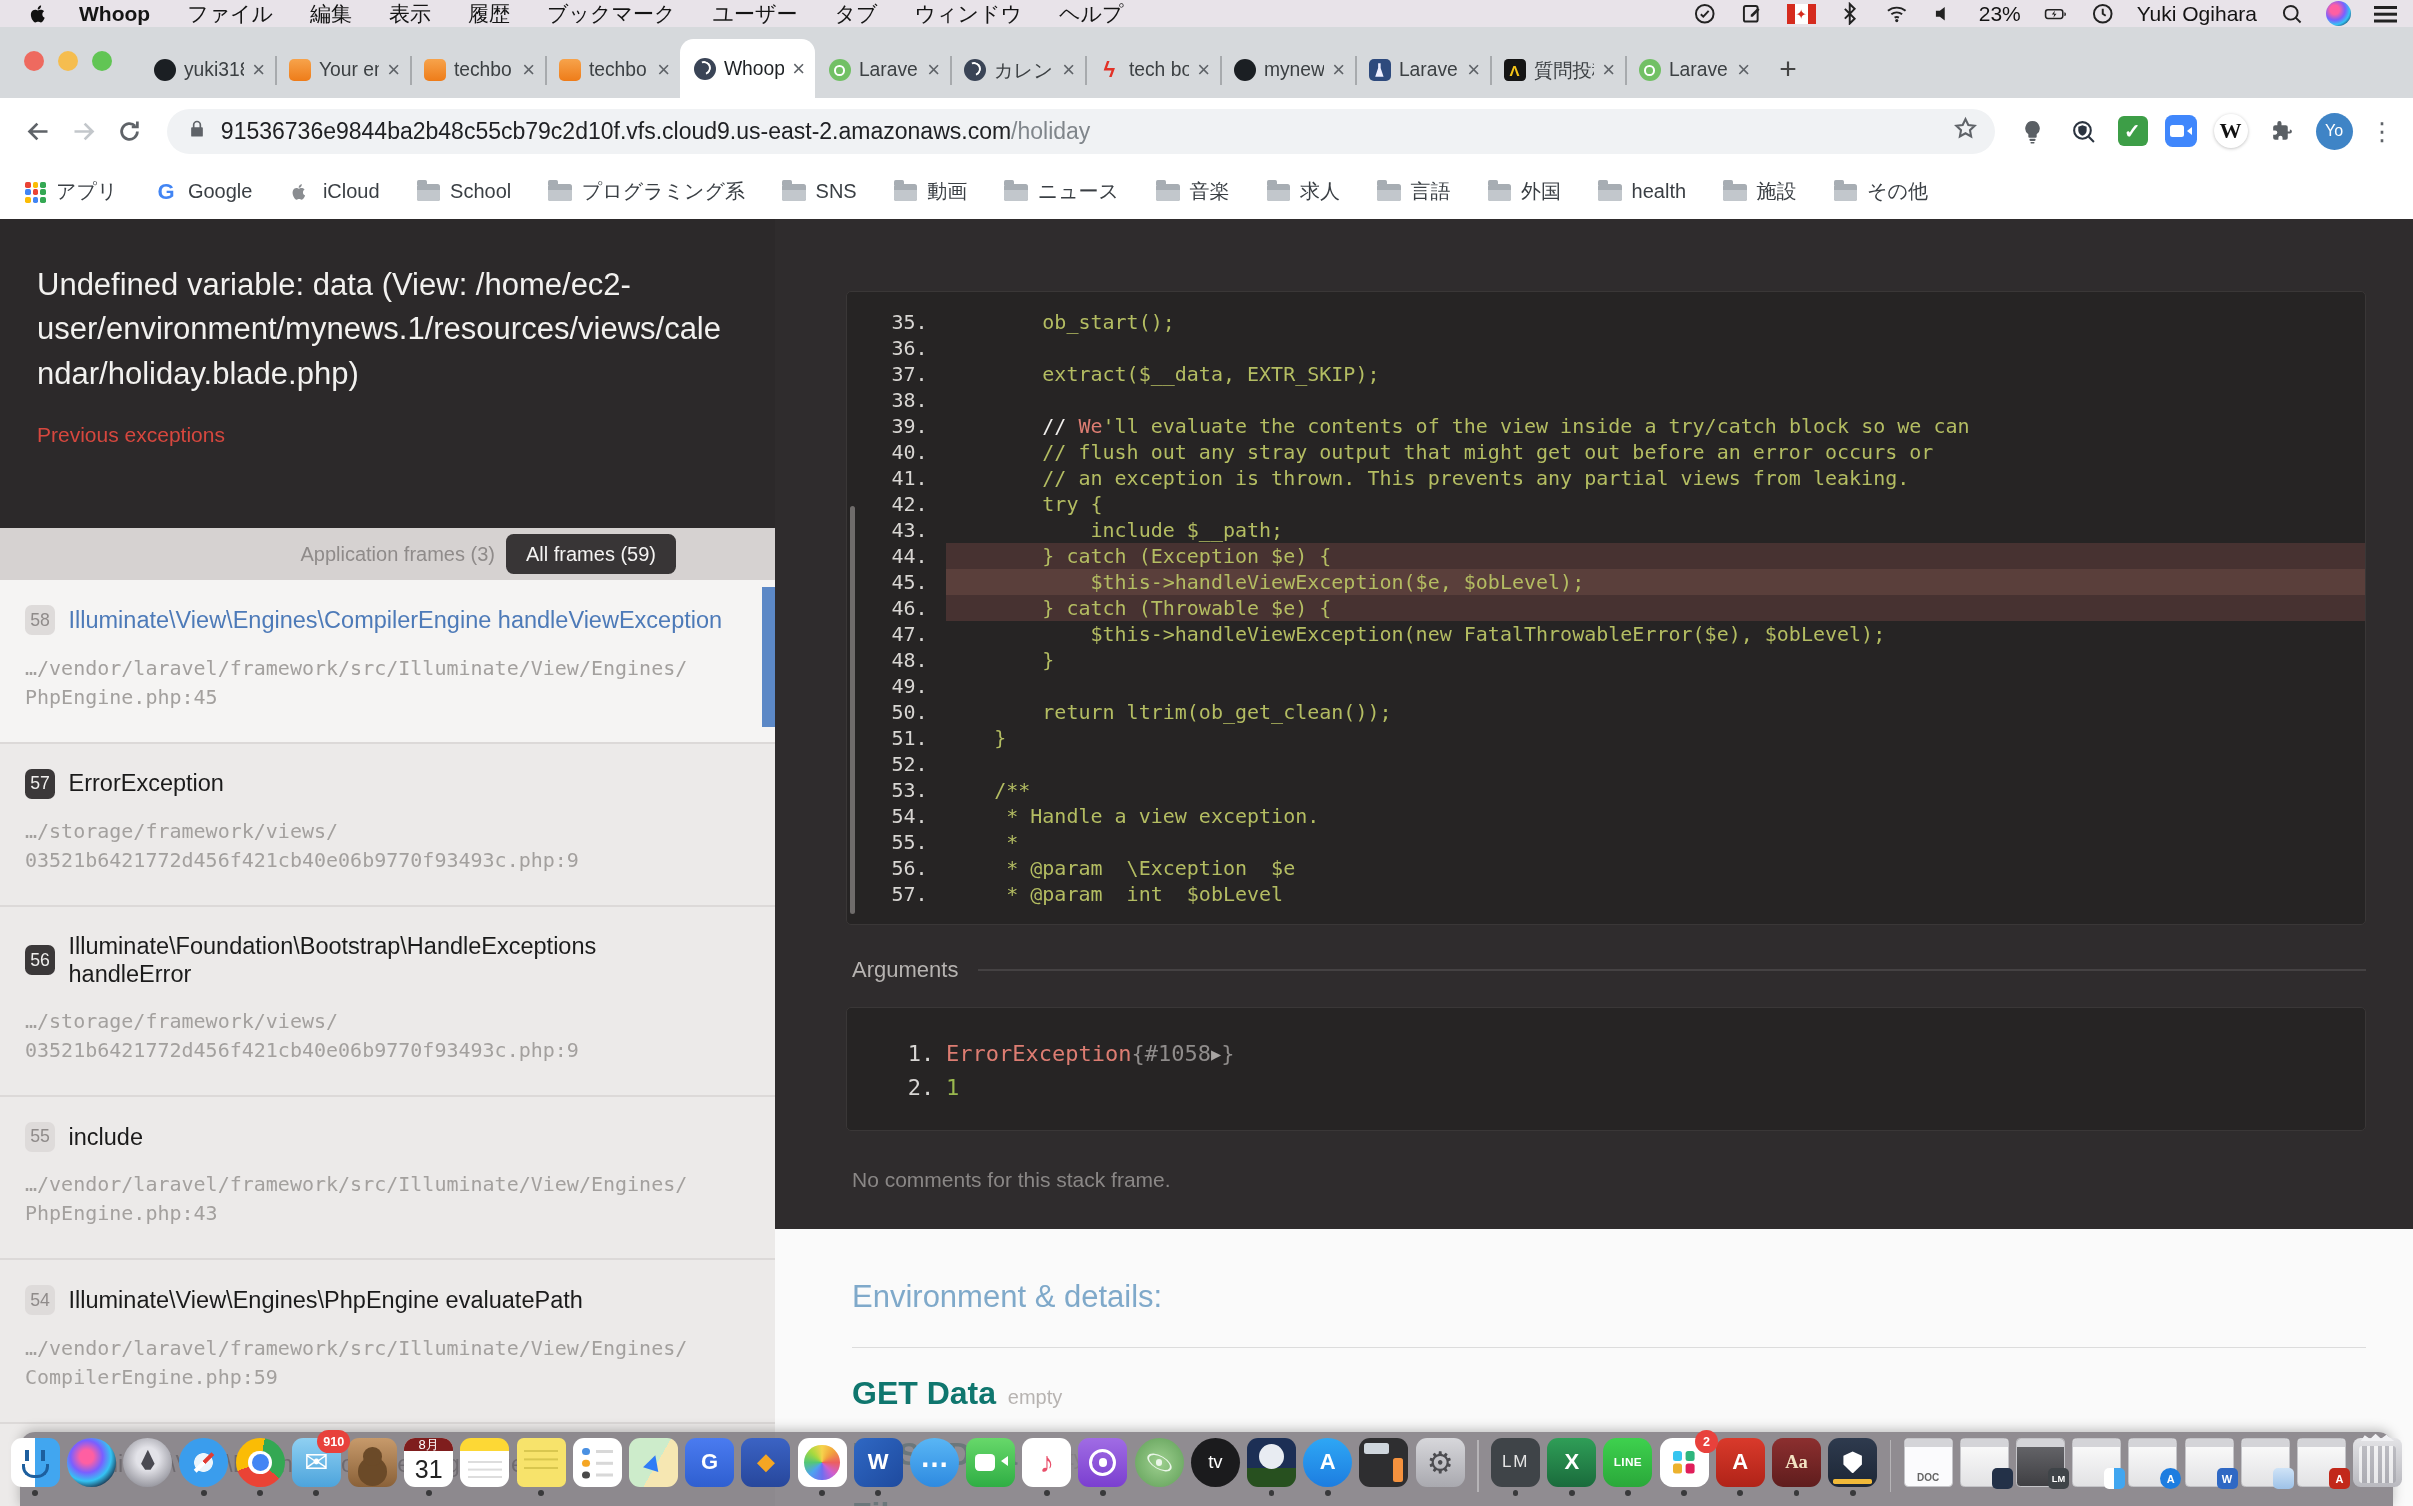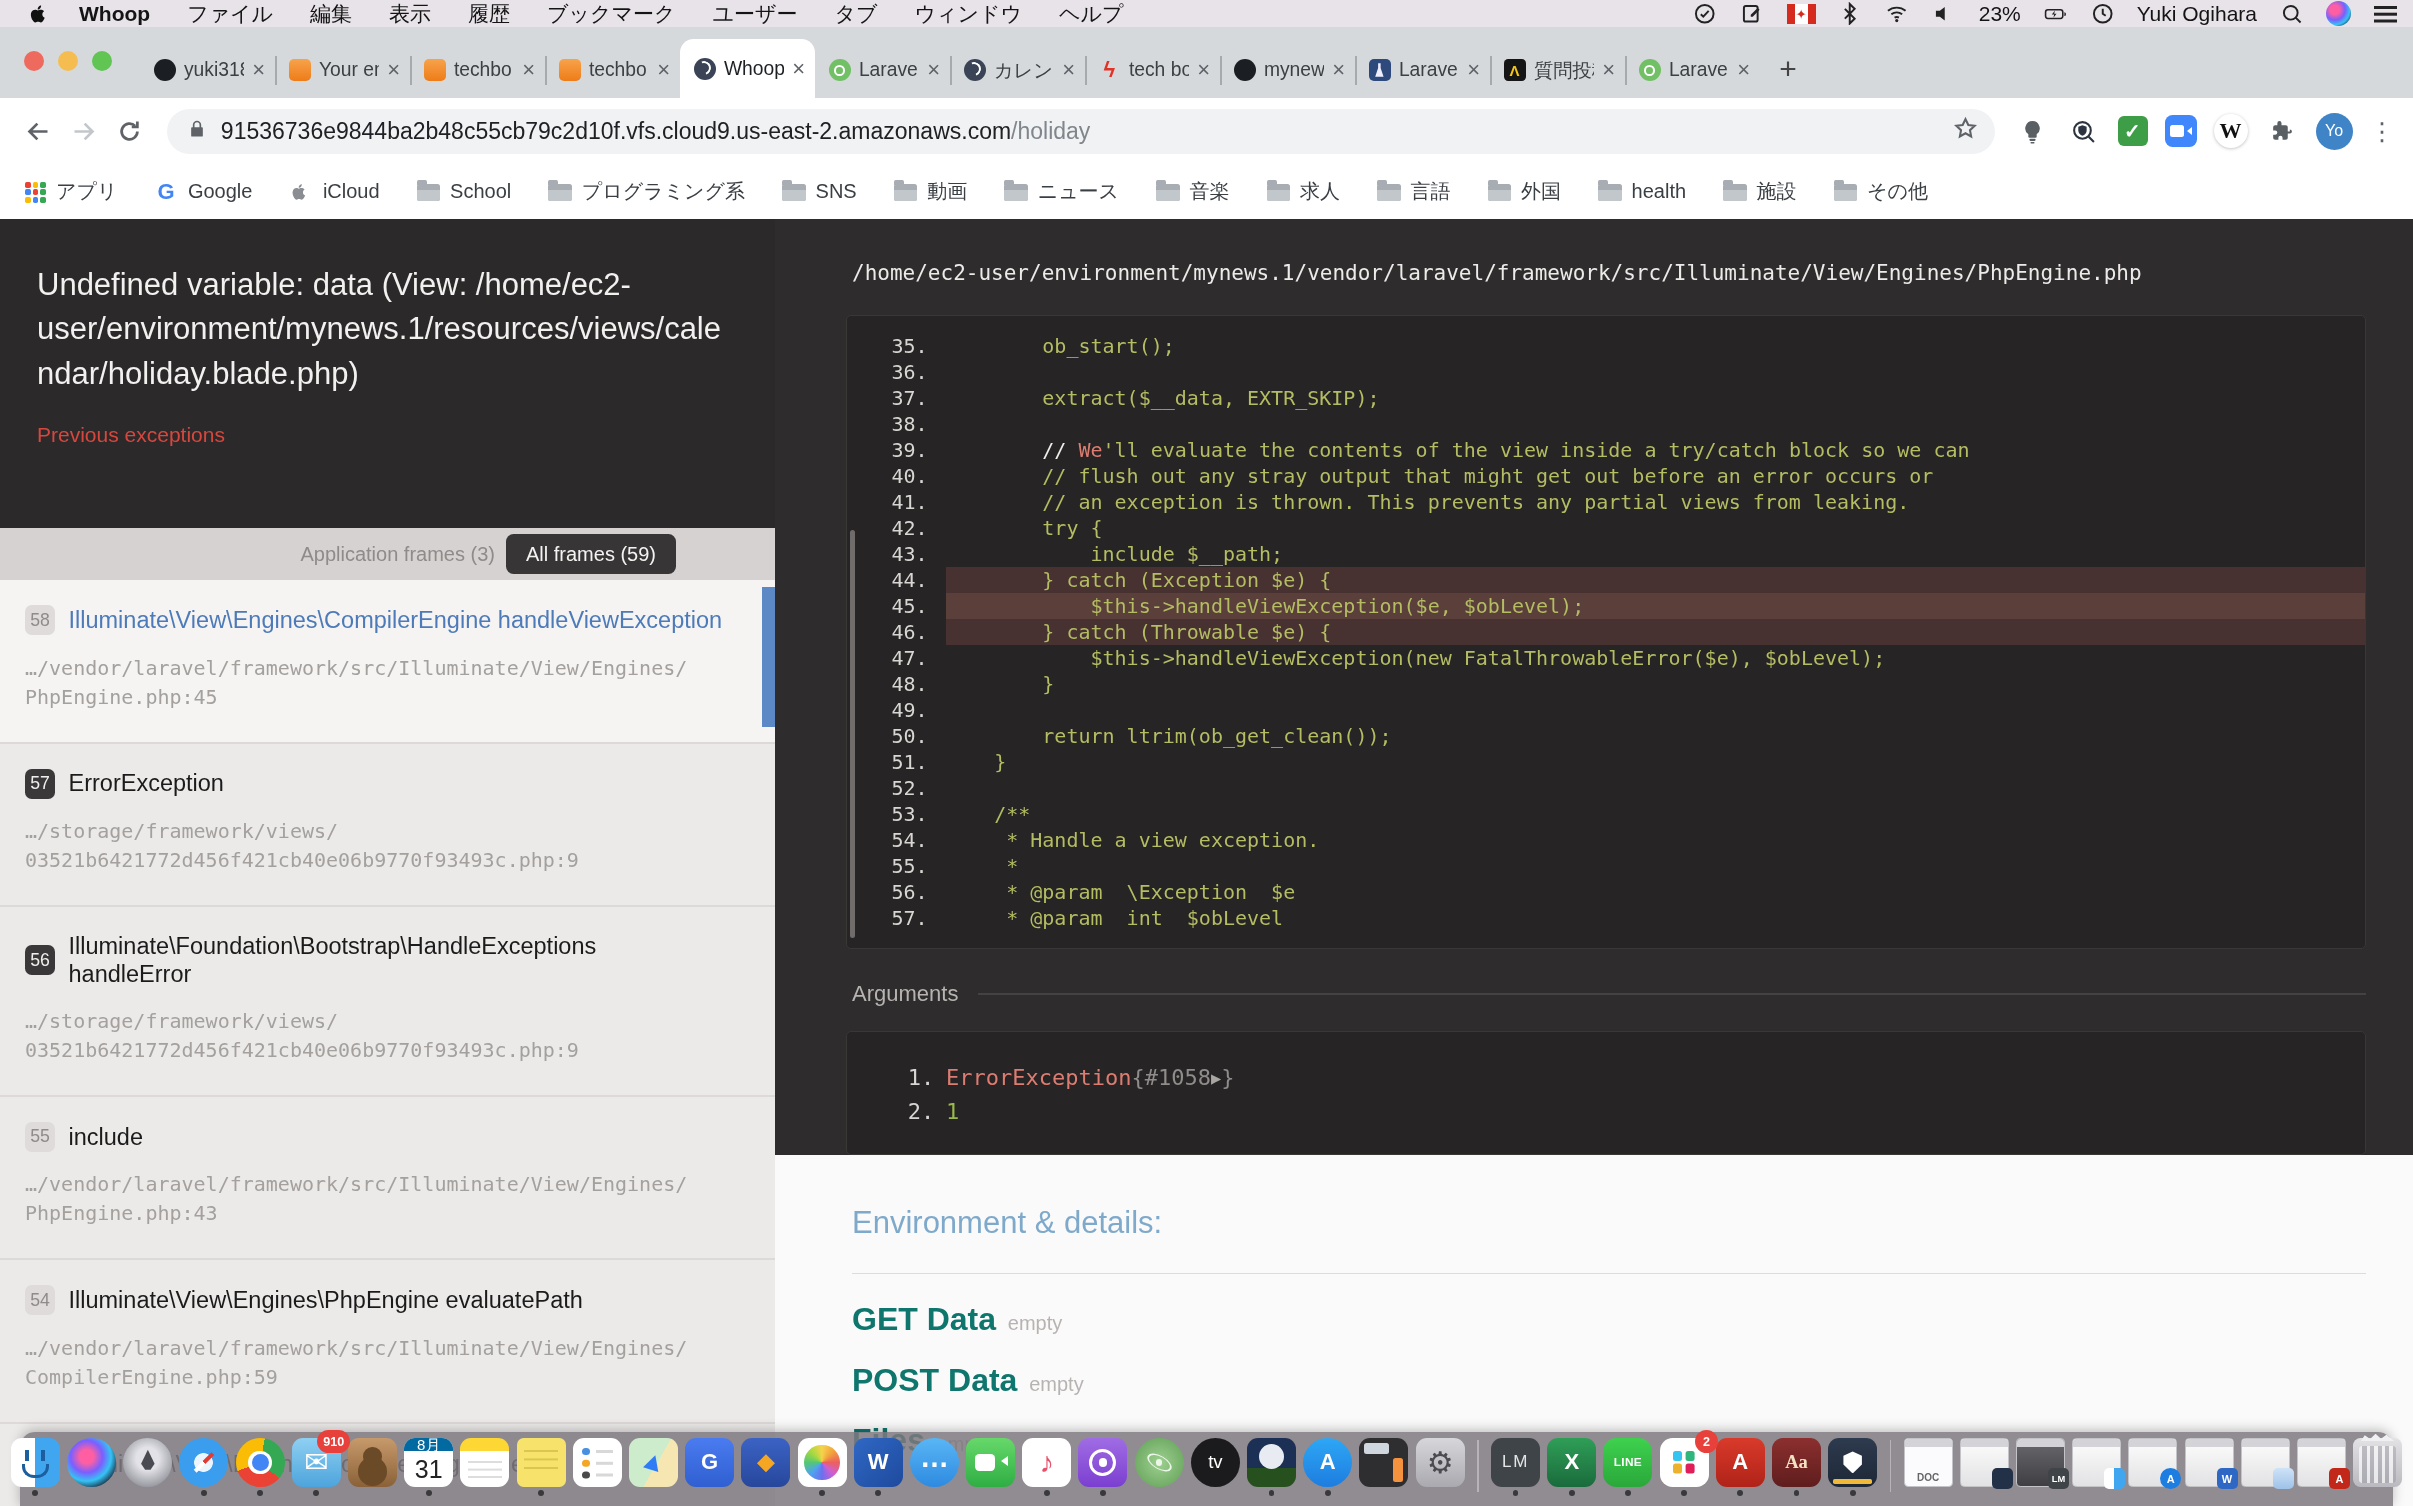--- a/index.html
+++ b/index.html
@@ -150,21 +150,21 @@
   .safari{border-radius:50%;background:radial-gradient(circle,#eaf5fc 0 26%,#3a9ded 28% 100%);}
   .safari::after{content:'';position:absolute;left:50%;top:50%;width:4.2px;height:25px;margin:-12.6px 0 0 -1.7px;background:linear-gradient(#e23b32 0 50%,#fff 50% 100%);transform:rotate(45deg);}
   .chrome{border-radius:50%;background:conic-gradient(from 130deg,#ea4335 0 120deg,#fbbc05 120deg 240deg,#34a853 240deg 360deg);}
   .chrome::before{content:'';position:absolute;left:50%;top:50%;width:23.5px;height:23.5px;margin:-11.8px;background:#fff;border-radius:50%;}
   .chrome::after{content:'';position:absolute;left:50%;top:50%;width:17px;height:17px;margin:-8.4px;background:#4285f4;border-radius:50%;}
   .mail{background:linear-gradient(#8fd0f2,#4da4dc);}
   .mail::after{content:'✉';color:#fff;font-size:29px;}
   .contacts{background:linear-gradient(#c79a6b,#8a6138);}
   .contacts::after{content:'';width:18.5px;height:18.5px;border-radius:50%;background:#6b4a28;box-shadow:0 15px 0 5px #6b4a28;margin-top:-11.8px;}
   .calendar{background:#fff;}
-  .caltop{position:absolute;top:0;left:0;right:0;height:13.5px;background:#0369a1;color:#fff;font-size:15px;text-align:center;line-height:13.5px;border-radius:11px 11px 0 0;z-index:2;}
+  .caltop{position:absolute;top:0;left:0;right:0;height:13.5px;background:#7f1d1d;color:#fff;font-size:13px;text-align:center;line-height:13.5px;border-radius:11px 11px 0 0;z-index:2;}
   .calday{position:absolute;top:13.5px;left:0;right:0;bottom:0;display:flex;align-items:center;justify-content:center;font-size:25px;color:#222;}
   .notes{background:linear-gradient(#fdd835 0 12.6px,#fff 12.6px);}
   .notes::after{content:'';position:absolute;left:7.6px;right:7.6px;top:23px;height:2.5px;background:#ddd;box-shadow:0 7.6px 0 #ddd,0 15px 0 #ddd;}
   .stickies{background:#f7e36b;border-radius:6.7px;}
   .stickies::after{content:'';position:absolute;left:7.6px;right:7.6px;top:11.8px;height:2.5px;background:#d9c74f;box-shadow:0 8.4px 0 #d9c74f,0 17px 0 #d9c74f;}
   .reminders{background:#fff;}
   .reminders::before{content:'';position:absolute;left:9.3px;top:10px;width:7.6px;height:7.6px;border-radius:50%;background:#4a90e2;box-shadow:0 11.8px 0 #f5a623,0 23.5px 0 #4a4a4a;}
   .reminders::after{content:'';position:absolute;left:23px;top:12.6px;width:17px;height:2.5px;background:#d8d8d8;box-shadow:0 11.8px 0 #d8d8d8,0 23.5px 0 #d8d8d8;}
   .maps{background:linear-gradient(120deg,#cdeccb 0 55%,#f6e7b2 55% 100%);}
   .maps::after{content:'';width:0;height:0;border-left:8.4px solid transparent;border-right:8.4px solid transparent;border-bottom:15px solid #2f7cf6;transform:rotate(18deg);}
@@ -668,20 +668,21 @@
           <span class="sg-r">ErrorException</span>
           <span class="sg-gray"> {#1058 </span>
           <span class="sg-tri">▶</span>
           <span class="sg-gray">}</span>
         </div>
         <div class="argrow">
           <span class="argix">2.</span>
           <span class="sg-green">1</span>
         </div>
       </div>
+    <div class="no-comments">No comments for this stack frame.</div>
     <div class="envsection">
       <div class="env-heading">Environment &amp; details:</div>
       <div class="env-hr"></div>
       <div class="envrows" id="envrows">
           <div class="envrow">
             <span class="envlabel">GET Data</span>
             <span class="envval">empty</span>
           </div>
           <div class="envrow">
             <span class="envlabel">POST Data</span>

